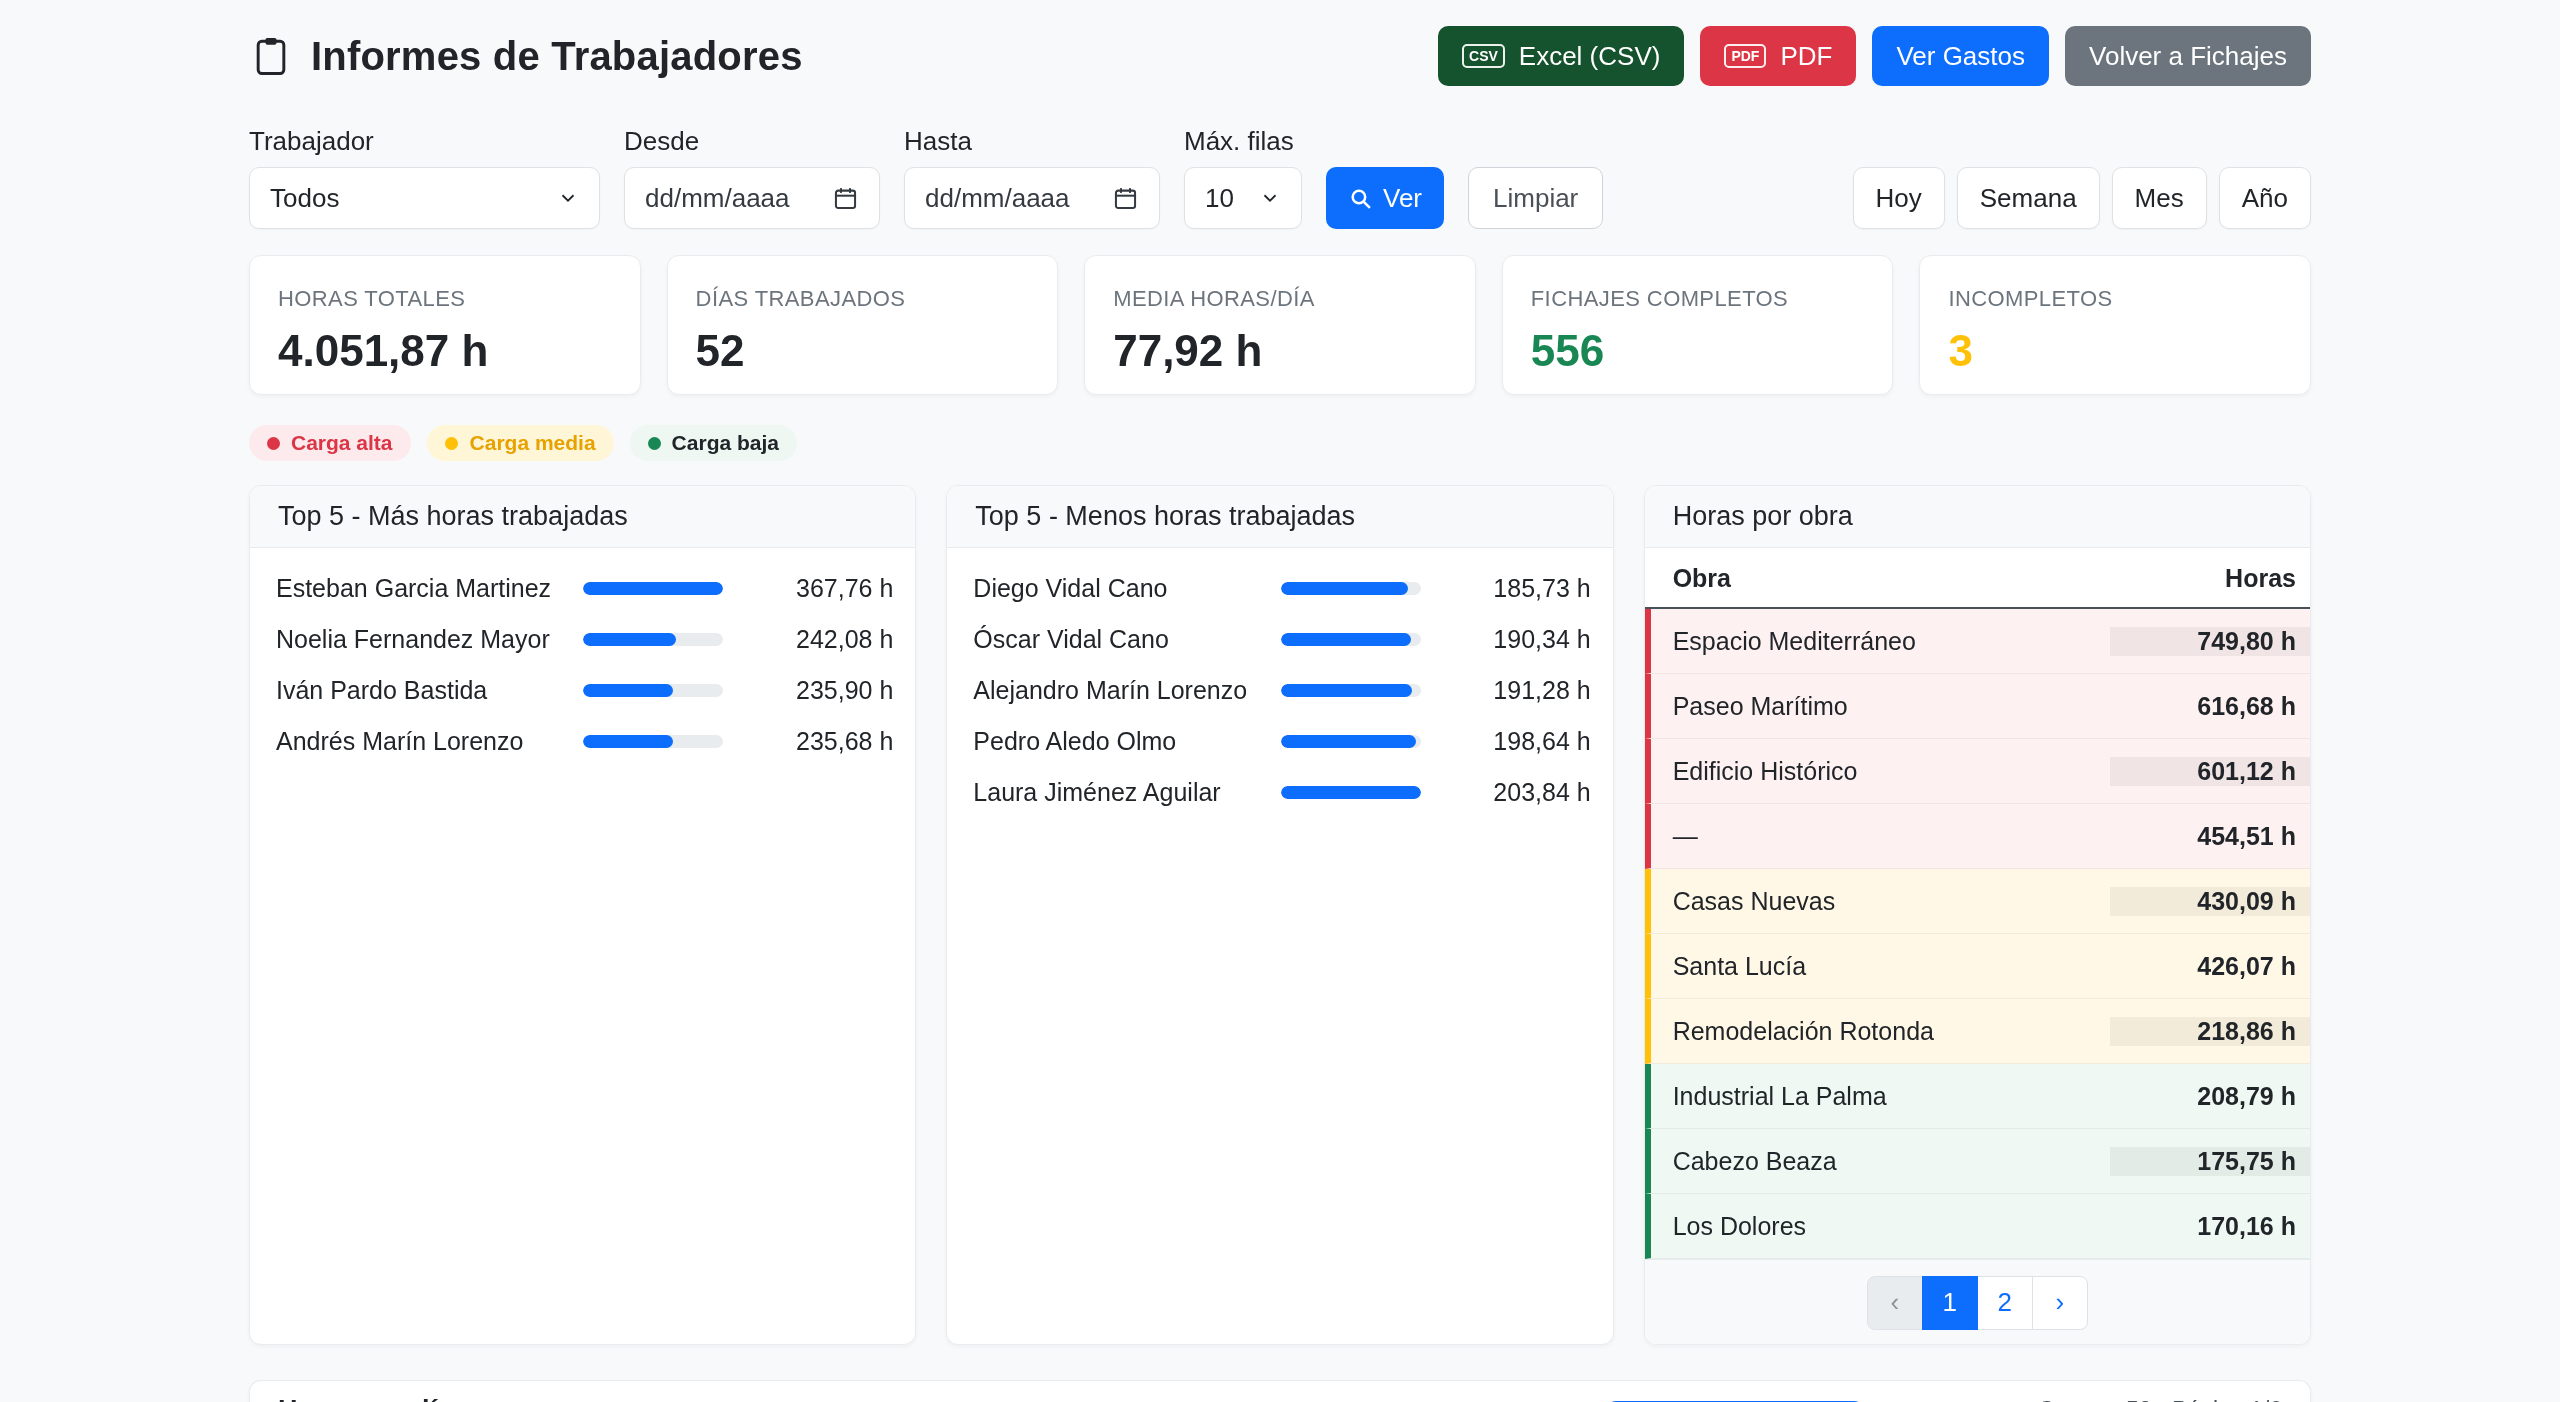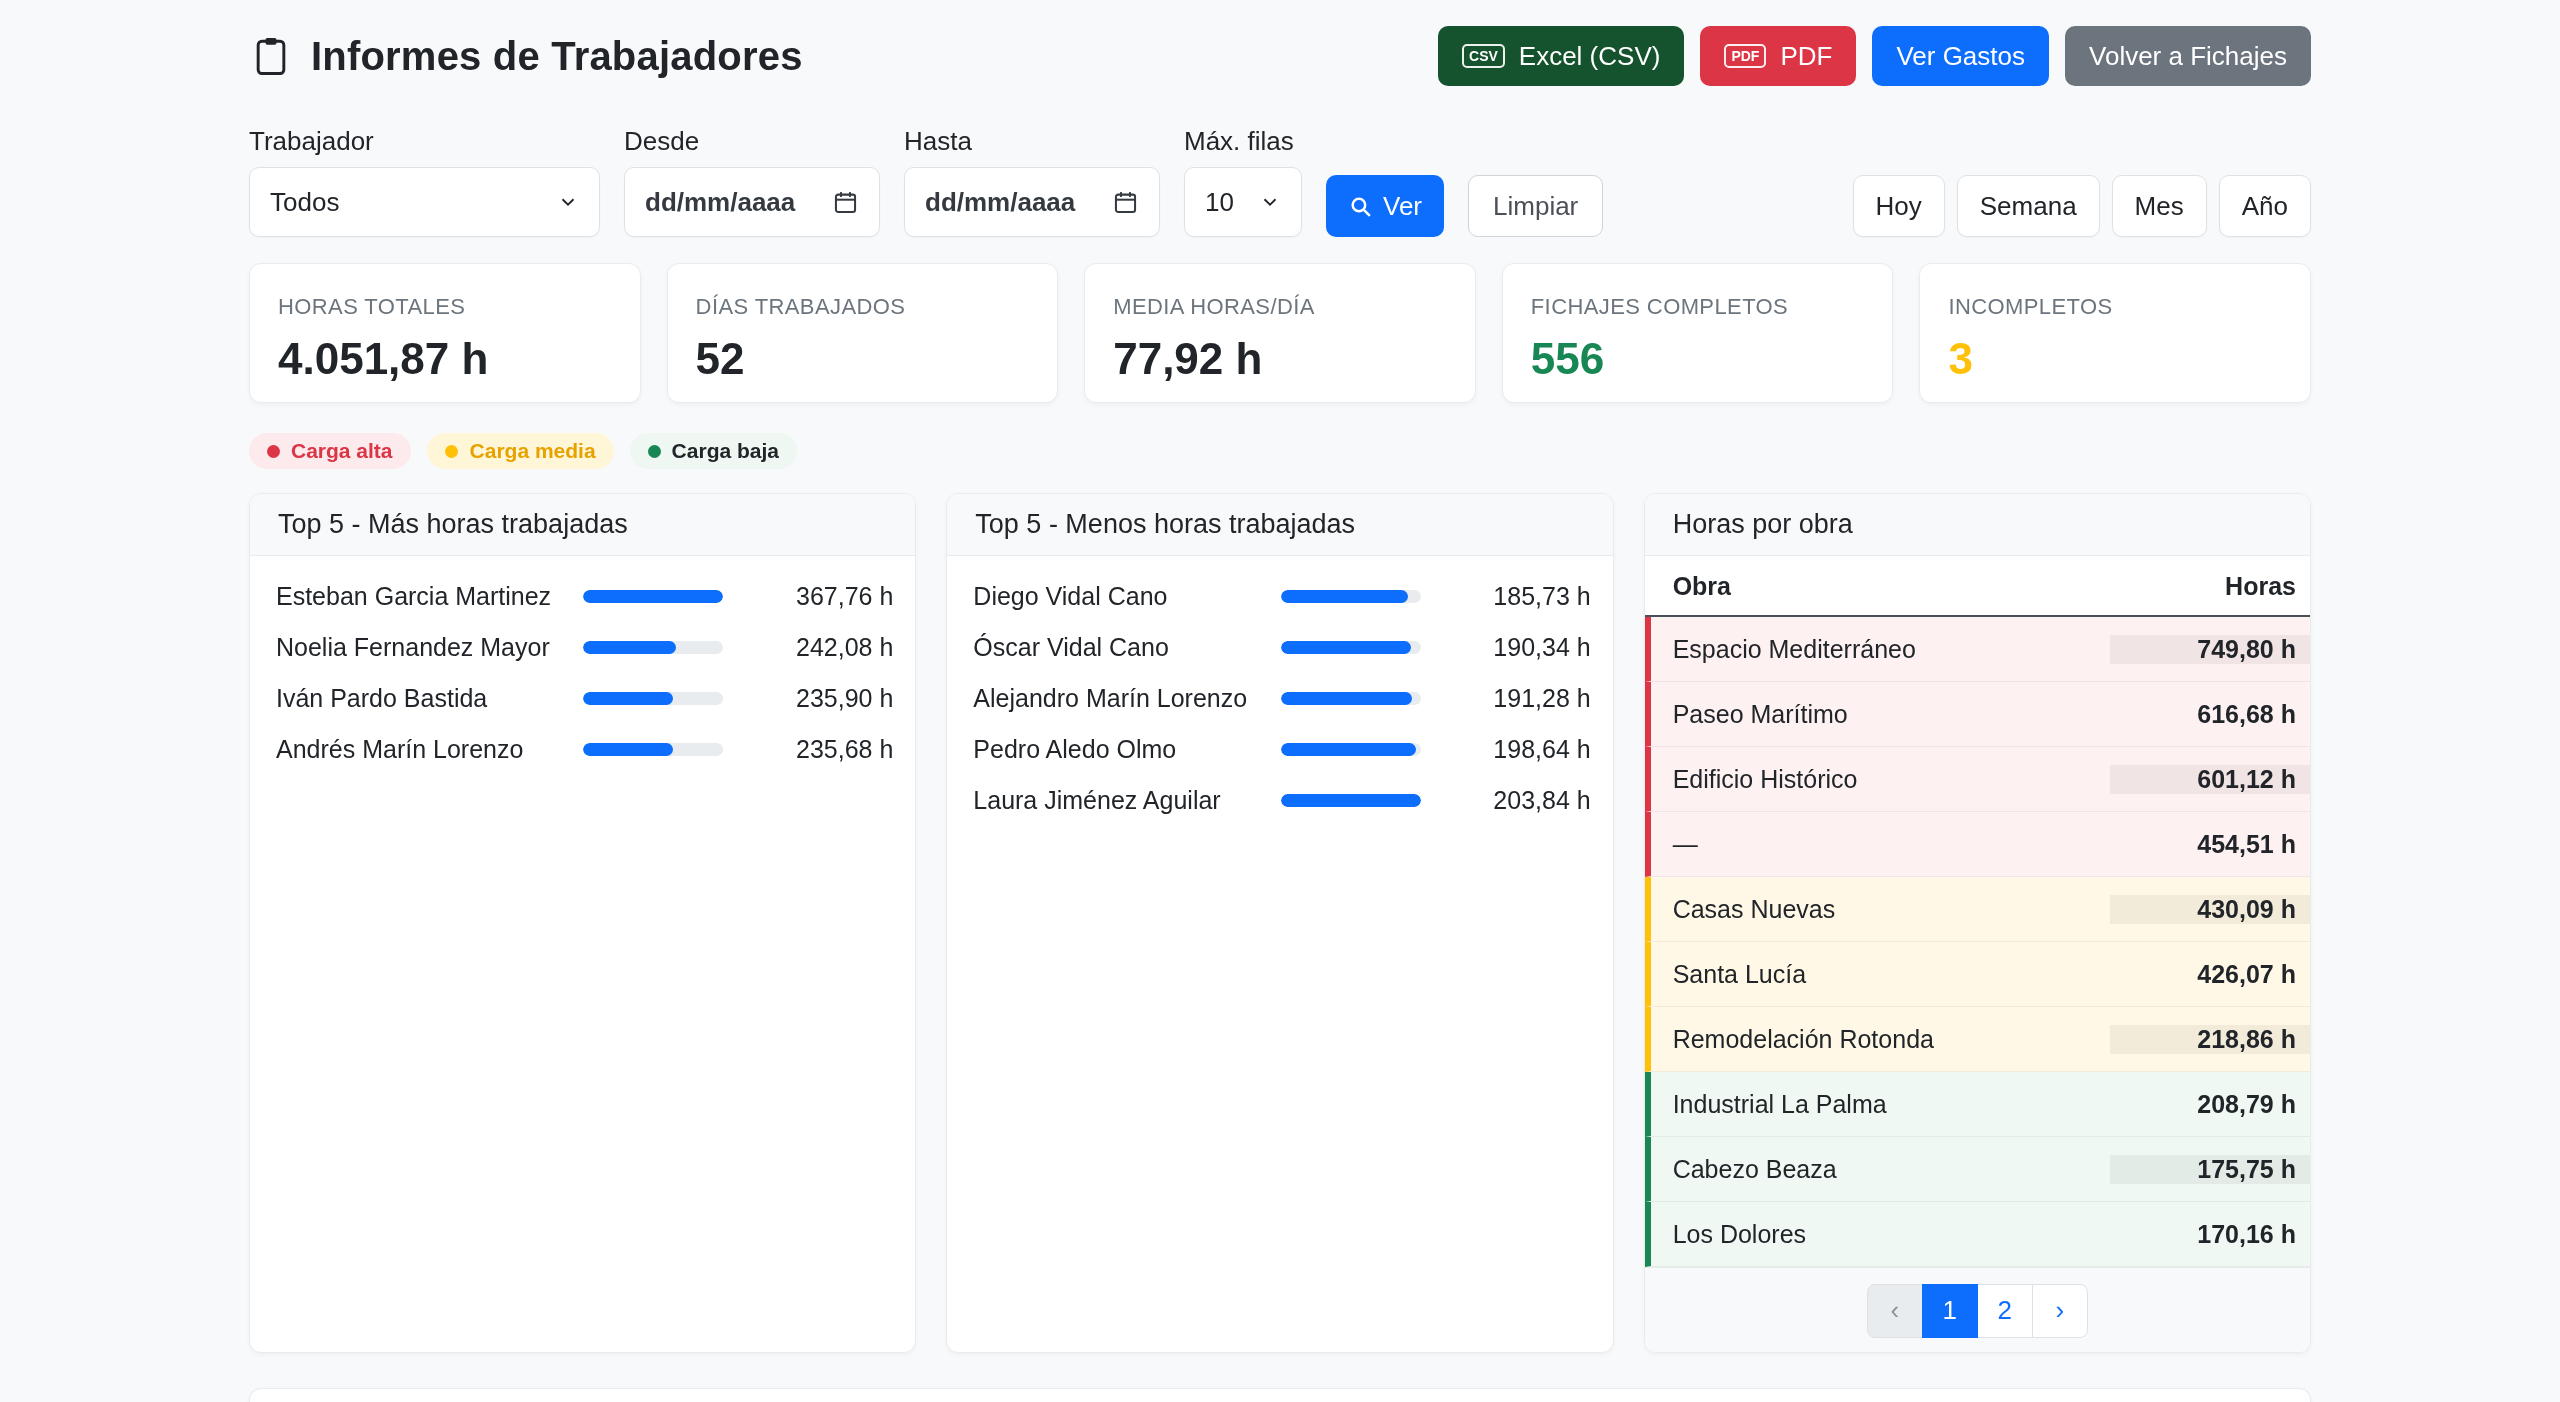--- a/index.html
+++ b/index.html
@@ -28,31 +28,31 @@
   .file-badge {
     border: 2px solid rgba(255,255,255,.92); border-radius: 5px;
     font-size: 14px; font-weight: 700; padding: 3px 5px; line-height: 1;
   }
 
   
   .filters { display: flex; align-items: flex-end; gap: 24px; margin-top: 40px; }
   .field { display: flex; flex-direction: column; gap: 10px; }
   .field-label { font-size: 26px; color: #212529; }
   .control {
-    height: 70px; background: #fff; border: 1px solid #dee2e6; border-radius: 10px;
+    height: 62px; background: #fff; border: 1px solid #dee2e6; border-radius: 10px;
     display: flex; align-items: center; padding: 0 20px; font-size: 26px; gap: 14px;
     box-shadow: 0 1px 2px rgba(0,0,0,.03); cursor: pointer;
   }
   .select-control { justify-content: space-between; }
   .w-trabajador { width: 351px; }
   .w-date { width: 256px; justify-content: space-between; }
   .w-max { width: 118px; }
   .date-input {
     border: none; outline: none; background: transparent; width: 160px;
-    font-size: 26px; font-family: inherit; color: #0f172a; padding: 0; font-weight: bold;
+    font-size: 26px; font-family: inherit; color: #0f172a; padding: 0;
   }
   .date-input::placeholder { color: #343a40; opacity: 1; }
   .btn-ver { height: 62px; gap: 10px; padding: 0 22px; }
   .btn-outline {
     height: 62px; background: #fff; border: 1px solid #ced4da; border-radius: 10px;
     color: #495057; font-size: 26px; padding: 0 24px; cursor: pointer; font-family: inherit;
   }
   .quick-group { margin-left: auto; display: flex; gap: 12px; }
   .btn-quick {
     height: 62px; background: #fff; border: 1px solid #dee2e6; border-radius: 10px;

